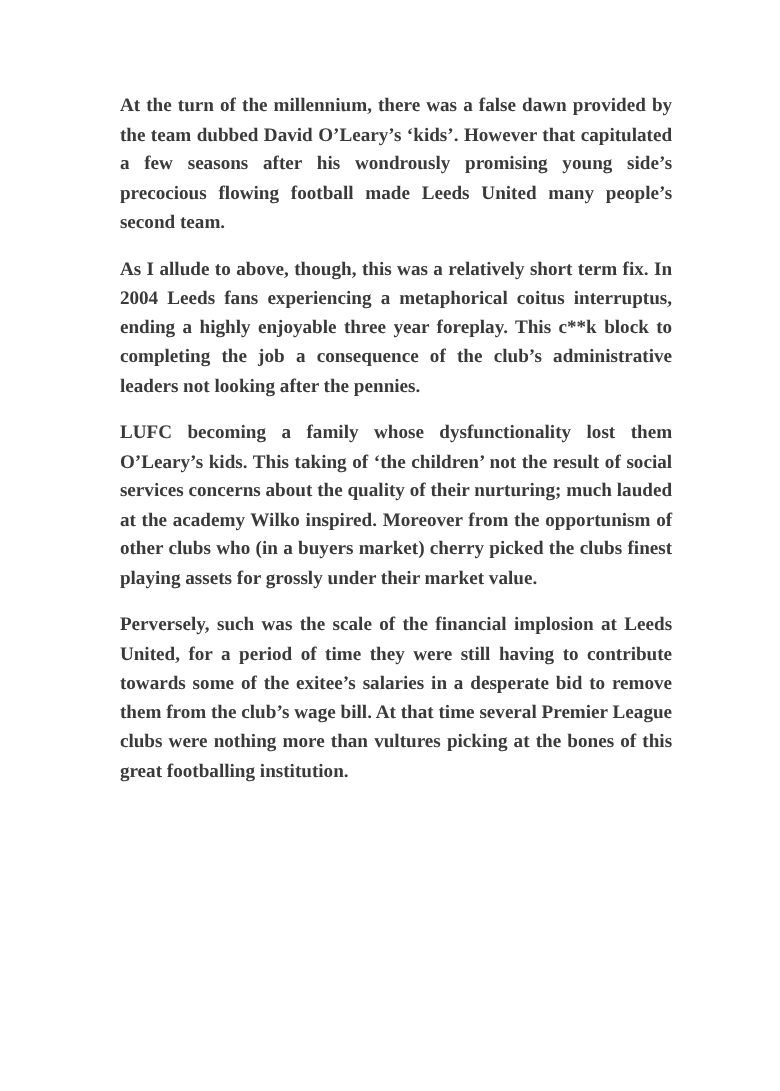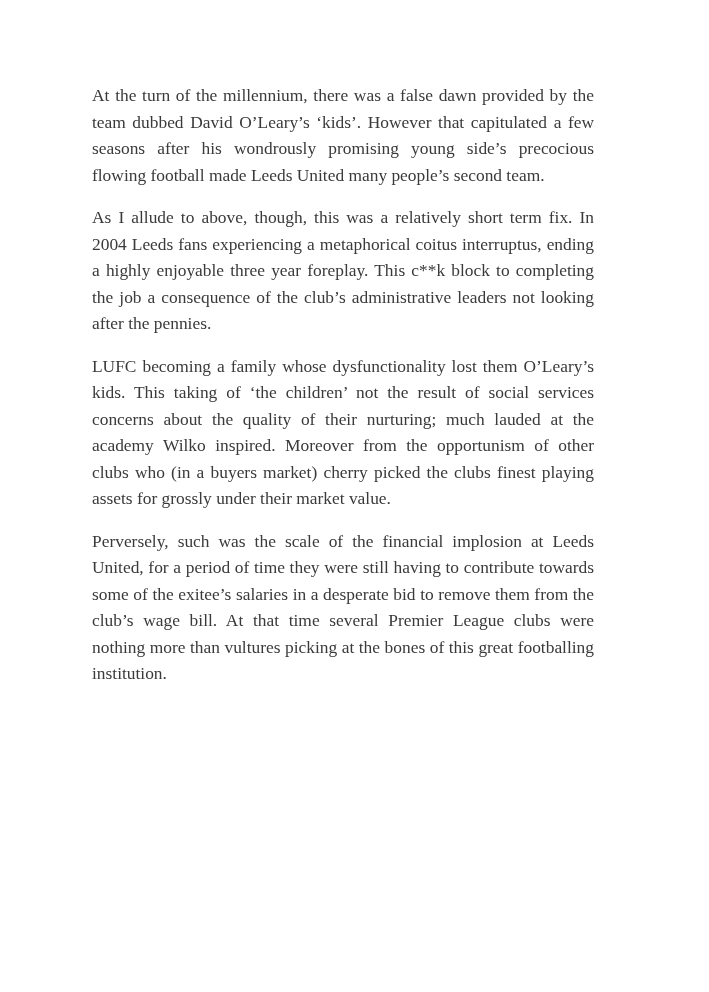--- a/index.html
+++ b/index.html
@@ -15,23 +15,24 @@
     }
     .page {
       position: absolute;
       left: 0; top: 0;
       width: 709px;
       height: 992px;
       background: #ffffff;
     }
     .text-block {
       position: absolute;
-      left: 92px;
+      left: 109px;
       top: 82px;
       width: 502px;
+      font-weight: bold;
     }
     .para {
       font-family: "Liberation Serif", serif;
       font-size: 17.4px;
       line-height: 26.5px;
       color: #3a3a3a;
       text-align: justify;
       margin: 0 0 16px 0;
     }
     .page-number {

